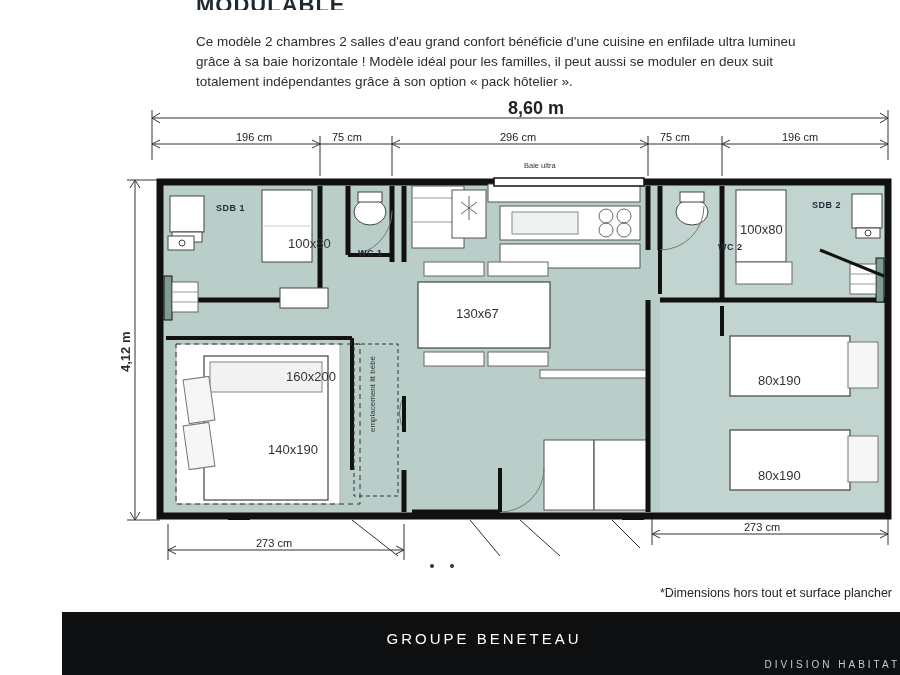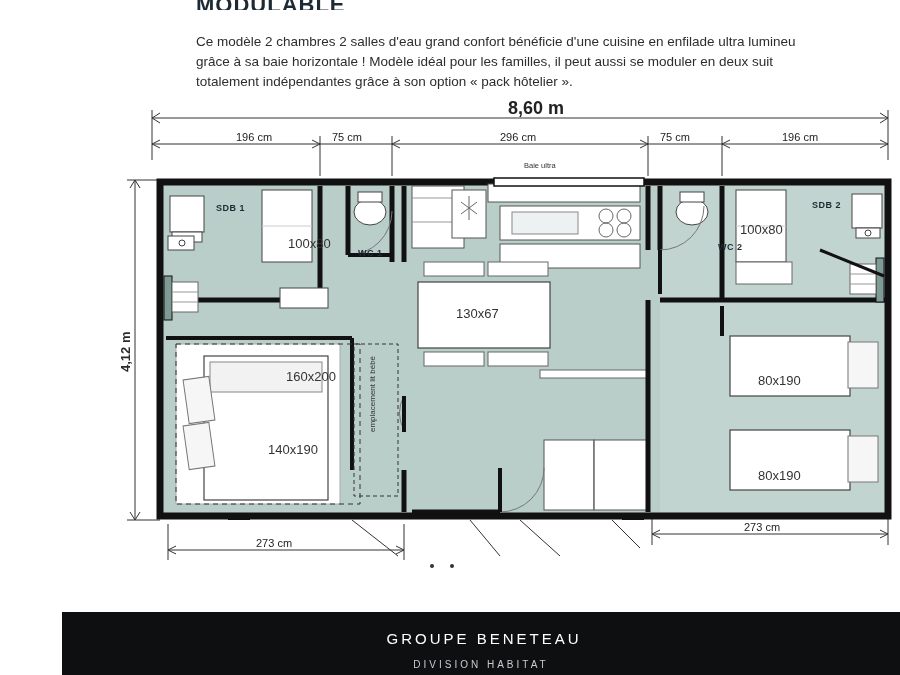--- a/index.html
+++ b/index.html
@@ -88,21 +88,21 @@
     top: 18px;
     text-align: center;
     color: #ffffff;
     font-size: 15px;
     letter-spacing: 3px;
   }
   .brand-sub {
     position: absolute;
     left: 0; right: 0;
     top: 47px;
-    text-align: center;
+    text-align: right;
     color: #c9ccce;
     font-size: 10px;
     letter-spacing: 3px;
   }
 
   
   #plan { position: absolute; left: 0; top: 0; }
 
   .room-label {
     position: absolute;
@@ -350,19 +350,20 @@
 
   <div class="furn-label" style="left:288px; top:236px;">100x80</div>
   <div class="furn-label" style="left:740px; top:222px;">100x80</div>
   <div class="furn-label" style="left:456px; top:306px;text-align:right;">130x67</div>
   <div class="furn-label" style="left:286px; top:338px;margin-top:31px;">160x200</div>
   <div class="furn-label" style="left:268px; top:442px;">140x190</div>
   <div class="furn-label" style="left:758px; top:373px;">80x190</div>
   <div class="furn-label" style="left:758px; top:468px;">80x190</div>
   <div class="furn-label rot" style="left:368px; top:432px; font-size:8px; line-height:9px;">emplacement lit bébé</div>
 
+  <div class="footnote">*Dimensions hors tout et surface plancher</div>
 
   <div class="brandbar">
     <div class="brand-main">GROUPE BENETEAU</div>
     <div class="brand-sub">DIVISION HABITAT</div>
   </div>
 
 </div>
 
 </body></html>

